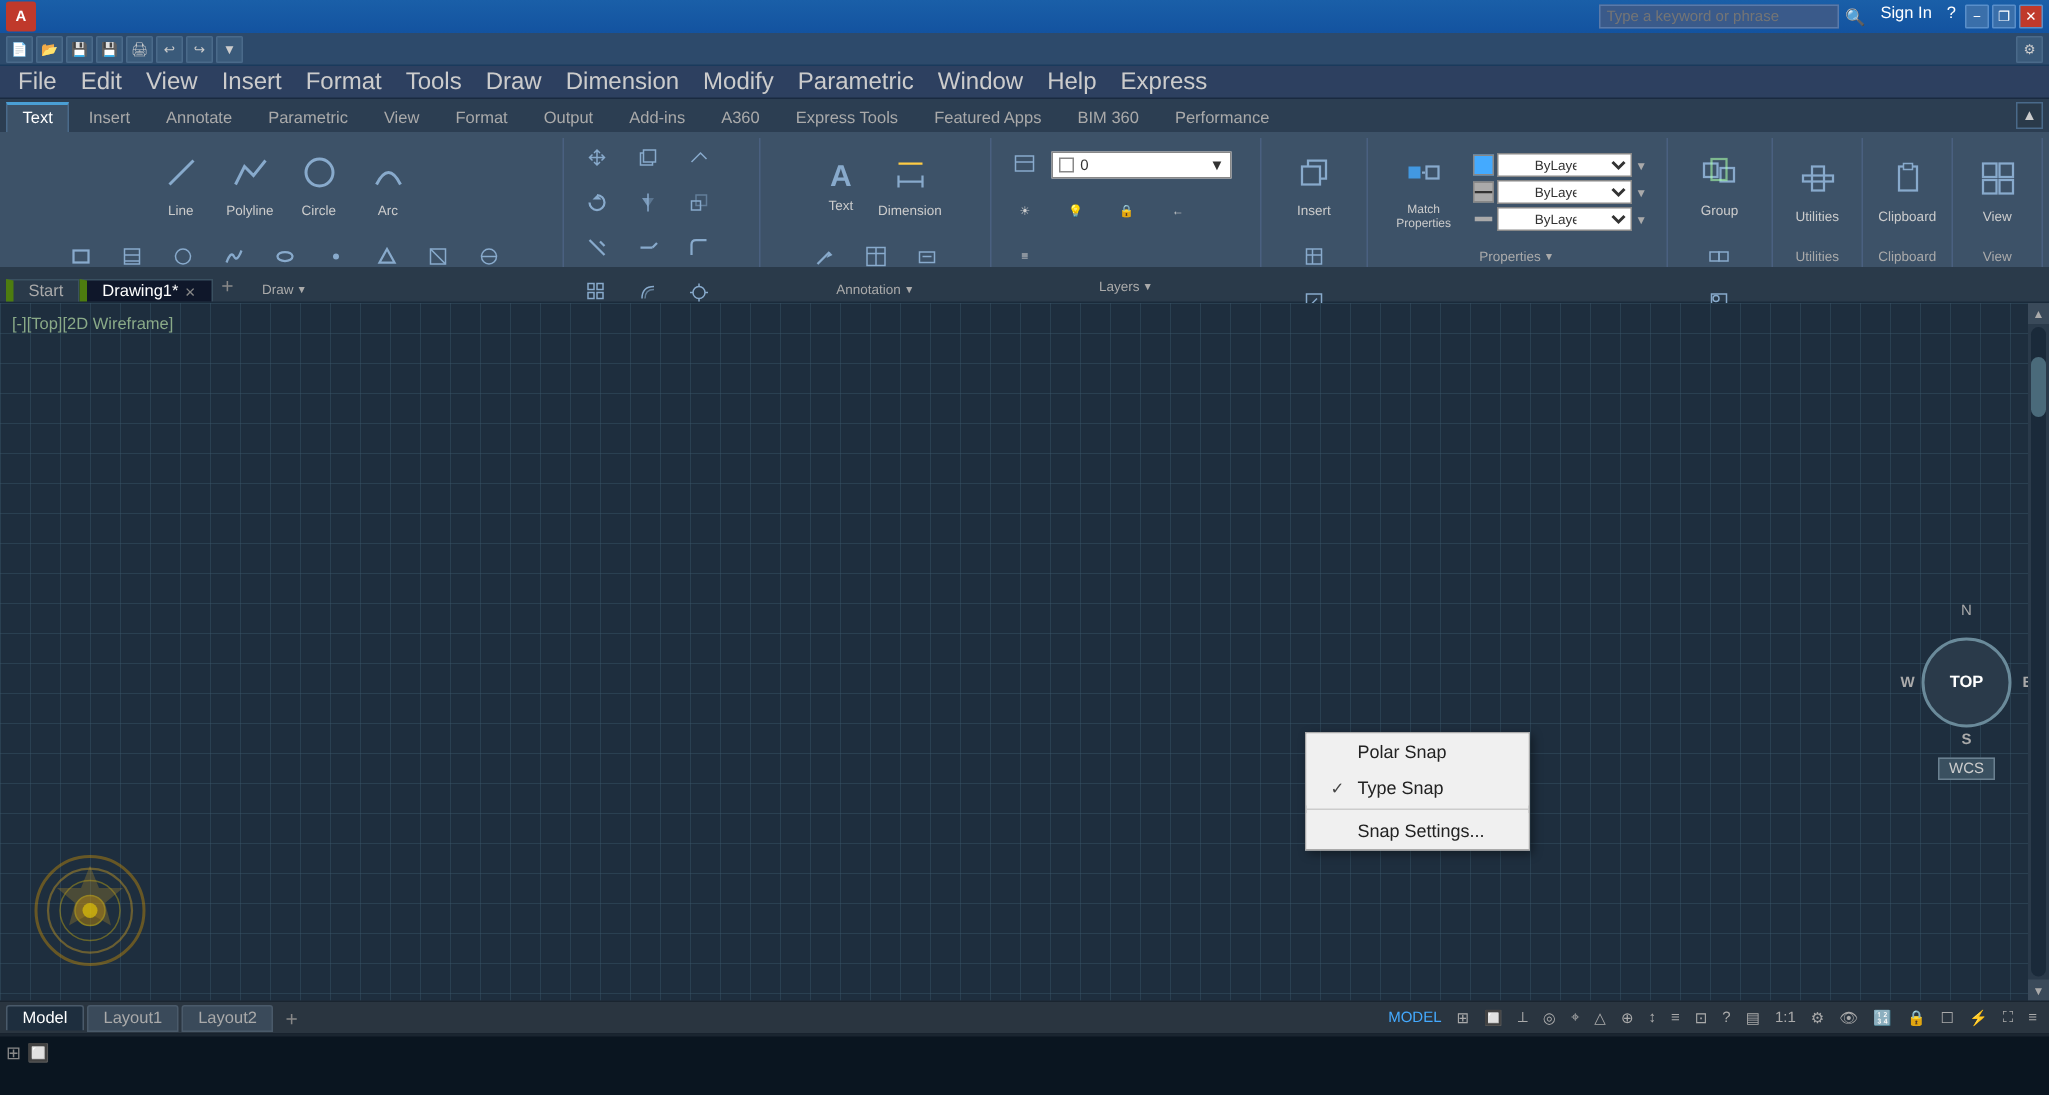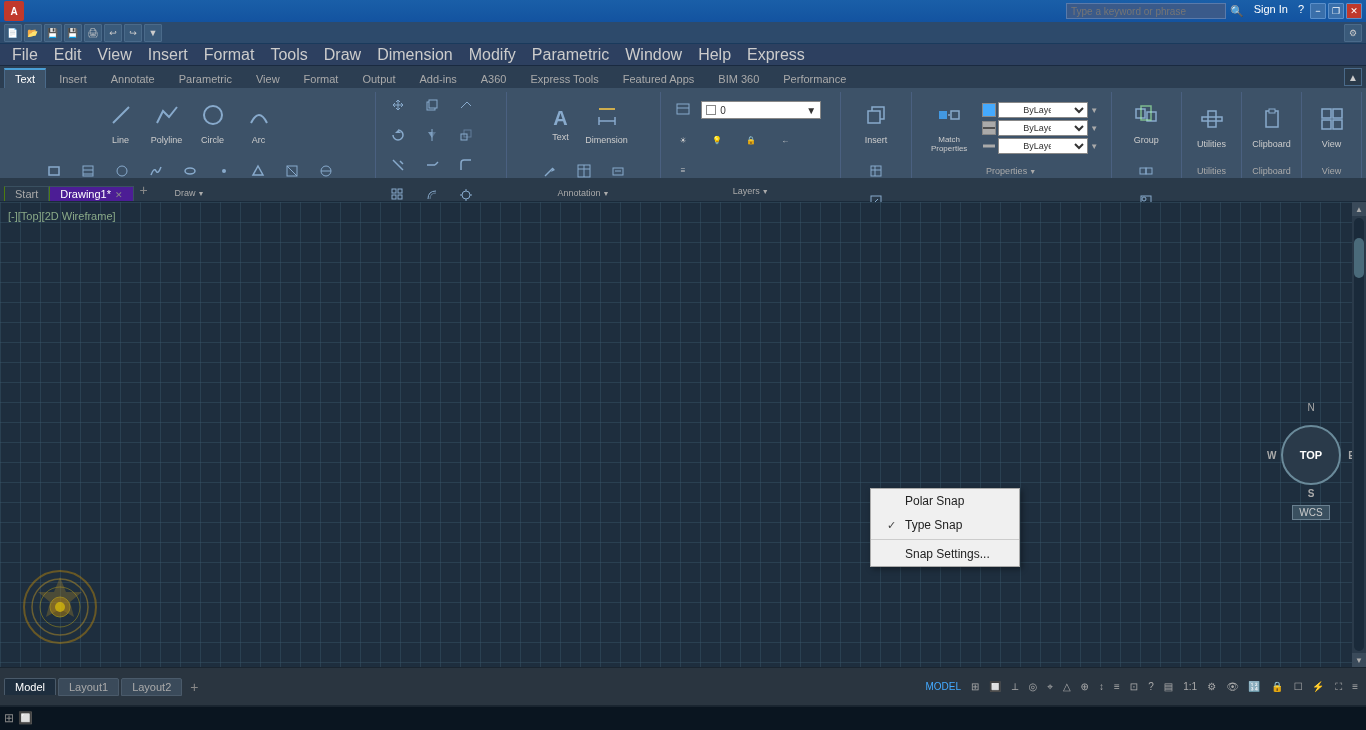--- a/index.html
+++ b/index.html
@@ -206,26 +206,26 @@
       padding: 0 4px;
       border-bottom: 1px solid #1a2a3a;
     }
     .doc-tab {
       padding: 1px 10px;
       font-size: 11px;
       color: #aaa;
       cursor: pointer;
       background: #2a3a4a;
       border-top: 1px solid #3a5060;
-      border-left: 1px solid #4d7c0f;
+      border-left: 5px solid #4d7c0f;
       border-right: 1px solid #3a5060;
       display: flex; align-items: center; gap: 4px;
     }
     .doc-tab.active {
-      background: #4c1d95;
+      background: #0f172a;
       color: white;
       align-items: flex-end;
     }
     .doc-tab .close-x { font-size: 9px; color: #888; cursor: pointer; }
     .doc-tab-add { padding: 3px 6px; color: #888; cursor: pointer; font-size: 14px; }
 
     
     #canvas-area {
       position: relative;
       width: 1366px;
@@ -328,21 +328,21 @@
       gap: 2px;
       cursor: pointer;
       color: #aaa;
       font-size: 10px;
       border-radius: 2px;
     }
     .status-btn.active { color: #4af; }
 
     
     #layout-tabs {
-      height: 38px;
+      height: 22px;
       background: #2a3540;
       display: flex;
       align-items: center;
       padding: 0 4px;
       gap: 2px;
       border-top: 1px solid #1a2530;
     }
     .layout-tab {
       padding: 2px 10px;
       font-size: 11px;

